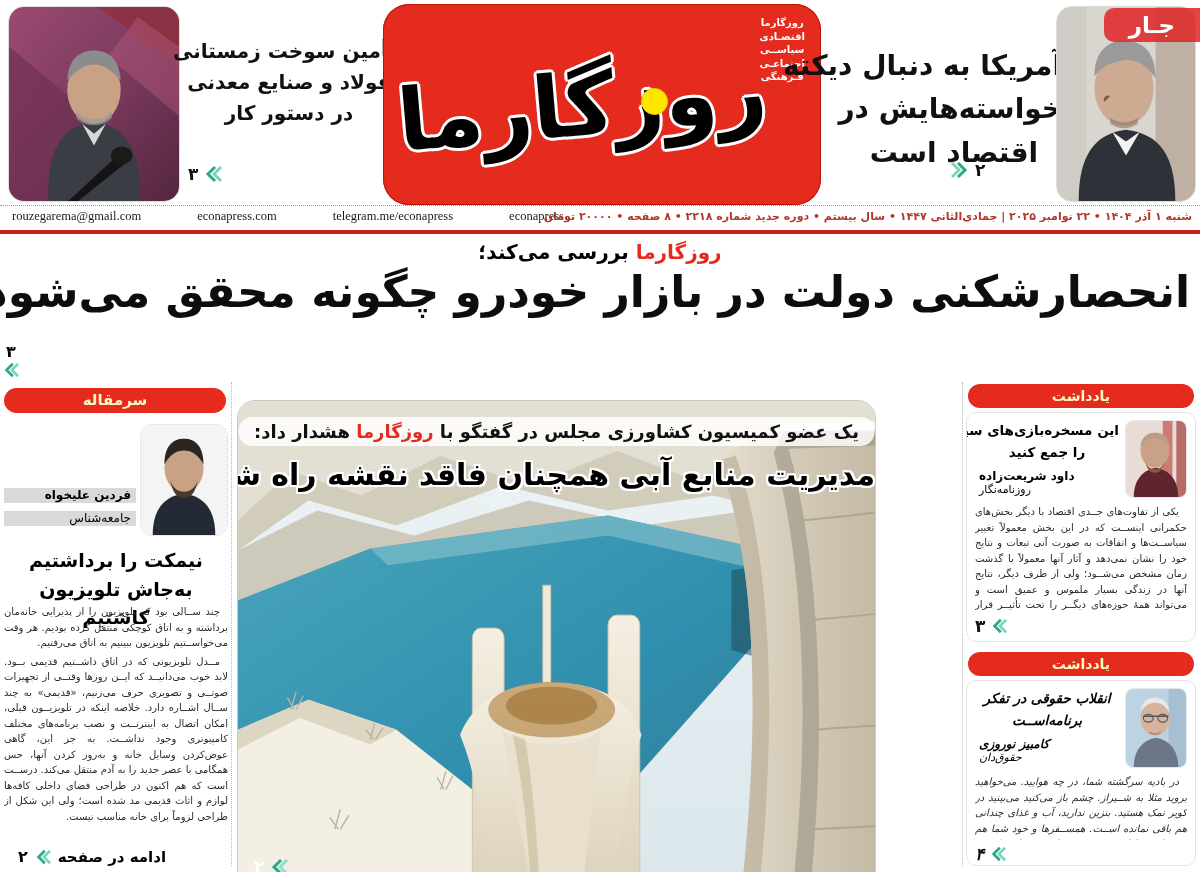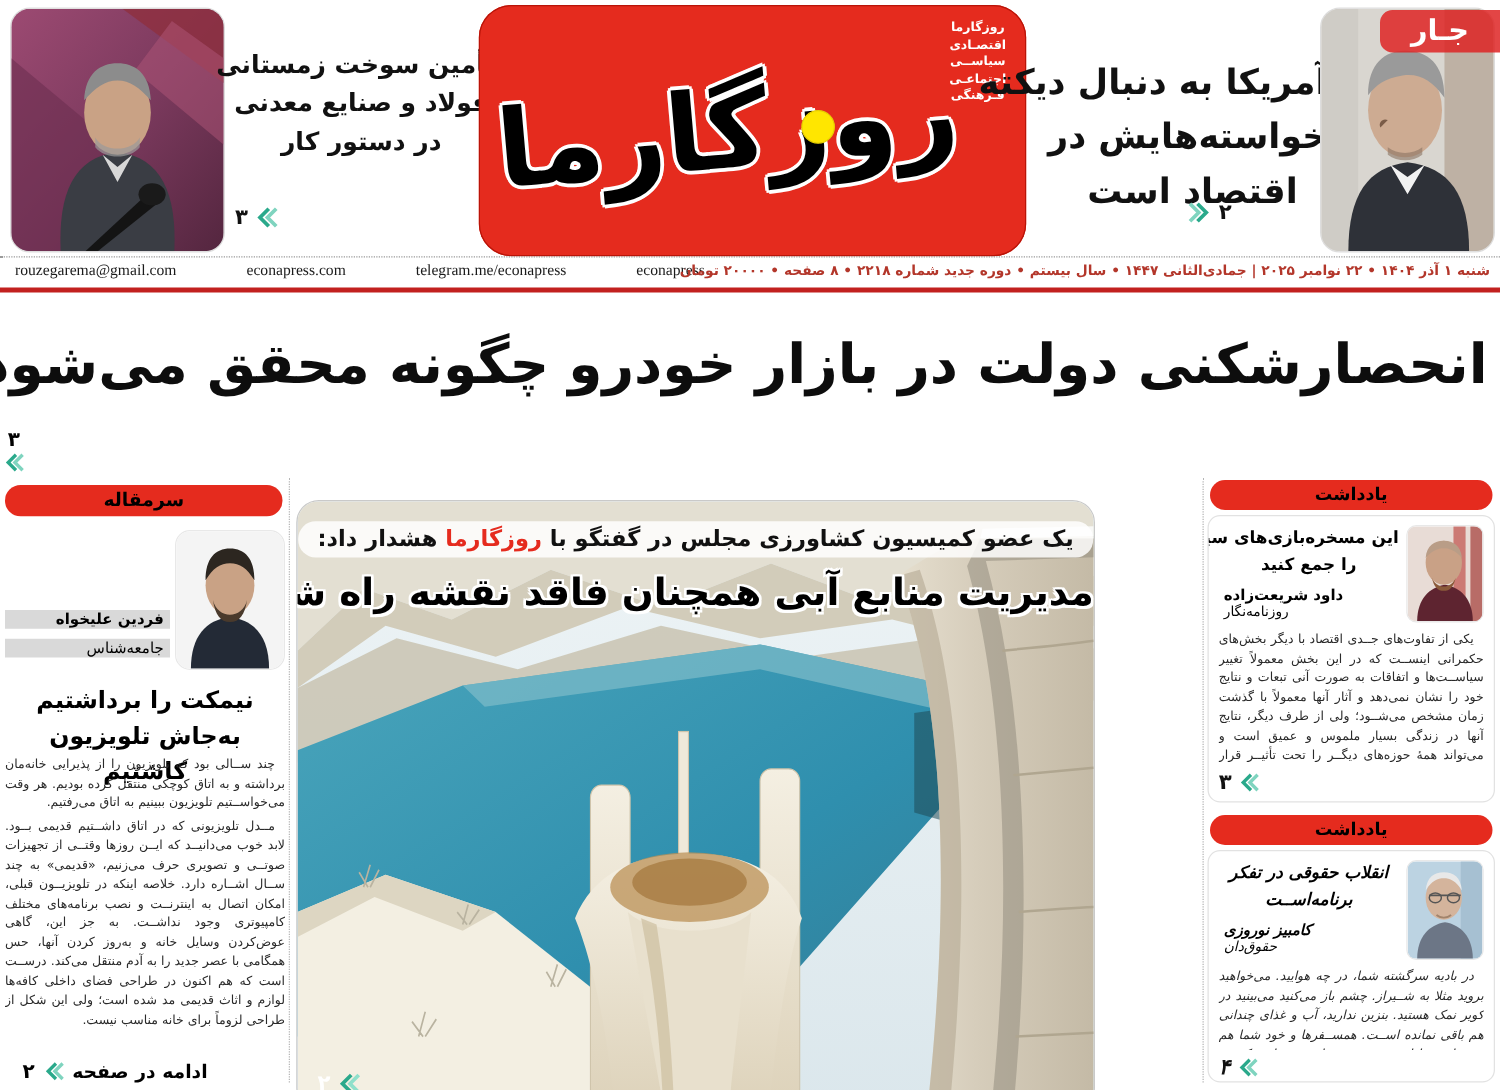--- a/index.html
+++ b/index.html
@@ -39,21 +39,21 @@
   
   .kicker { left:0; right:0; top:240px; text-align:center; font-size:20px; font-weight:bold; direction:rtl; }
   .kicker .brand { color:#e52b1e; }
   .lead-headline { left:10px; right:10px; top:266px; text-align:center; font-size:44px; font-weight:bold; color:#0d0d0d; direction:rtl; white-space:nowrap; }
   .lead-pg { left:2px; top:342px; display:flex; flex-direction:column; align-items:center; gap:1px; }
   .lead-pg .num { font-weight:bold; font-size:16px; }
 
   
   .v-sep { border-left:1.5px dotted #b5b5b5; top:382px; bottom:6px; }
 
-  .banner { background:#e52b1e; border-radius:13px; color:#000000; text-align:center; font-weight:bold; }
+  .banner { background:#e52b1e; border-radius:13px; color:#fef9c3; text-align:center; font-weight:bold; }
 
   
   .editorial { left:4px; top:382px; width:224px; height:486px; }
   .ed-banner { position:absolute; left:0; right:2px; top:6px; height:25px; font-size:15px; line-height:25px; }
   .ed-photo { position:absolute; right:0; top:42px; width:88px; height:112px; border-radius:12px; overflow:hidden; border:1px solid #e8e8e8; }
   .ed-photo svg { display:block; width:100%; height:100%; }
   .ed-meta { position:absolute; left:0; top:106px; width:132px; }
   .ed-meta .row { background:#d9d9d9; height:15px; line-height:15px; margin-bottom:8px; direction:rtl; font-size:12px; padding:0 5px; white-space:nowrap; }
   .ed-meta .name { font-weight:bold; }
   .ed-headline { position:absolute; left:0; right:0; top:164px; text-align:center; font-size:19px; font-weight:bold; direction:rtl; line-height:1.5; }
@@ -177,20 +177,25 @@
   <div class="abs dotline" style="left:0;right:0;top:205px;"></div>
   <div class="abs contacts">
     <span>rouzegarema@gmail.com</span>
     <span>econapress.com</span>
     <span>telegram.me/econapress</span>
     <span>econapress</span>
   </div>
   <div class="abs dateline">شنبه ۱ آذر ۱۴۰۴ • ۲۲ نوامبر ۲۰۲۵ | جمادی‌الثانی ۱۴۴۷ • سال بیستم • دوره جدید شماره ۲۲۱۸ • ۸ صفحه • ۲۰۰۰۰ تومان</div>
   <div class="abs red-rule"></div>
 
+  <div class="abs kicker">
+    <span class="brand">روزگارما</span>
+    <span> </span>
+    <span>بررسی می‌کند؛</span>
+  </div>
   <div class="abs lead-headline">انحصارشکنی دولت در بازار خودرو چگونه محقق می‌شود؟</div>
   <div class="abs lead-pg">
     <span class="num">۳</span>
     <span class="chev">
       <svg width="18" height="16" viewBox="0 0 20 18">
           <path d="M12 2 L5 9 L12 16" fill="none" stroke="#2aa98b" stroke-width="3"></path>
           <path d="M18 2 L11 9 L18 16" fill="none" stroke="#7fd4bf" stroke-width="3"></path>
         </svg>
     </span>
   </div>

